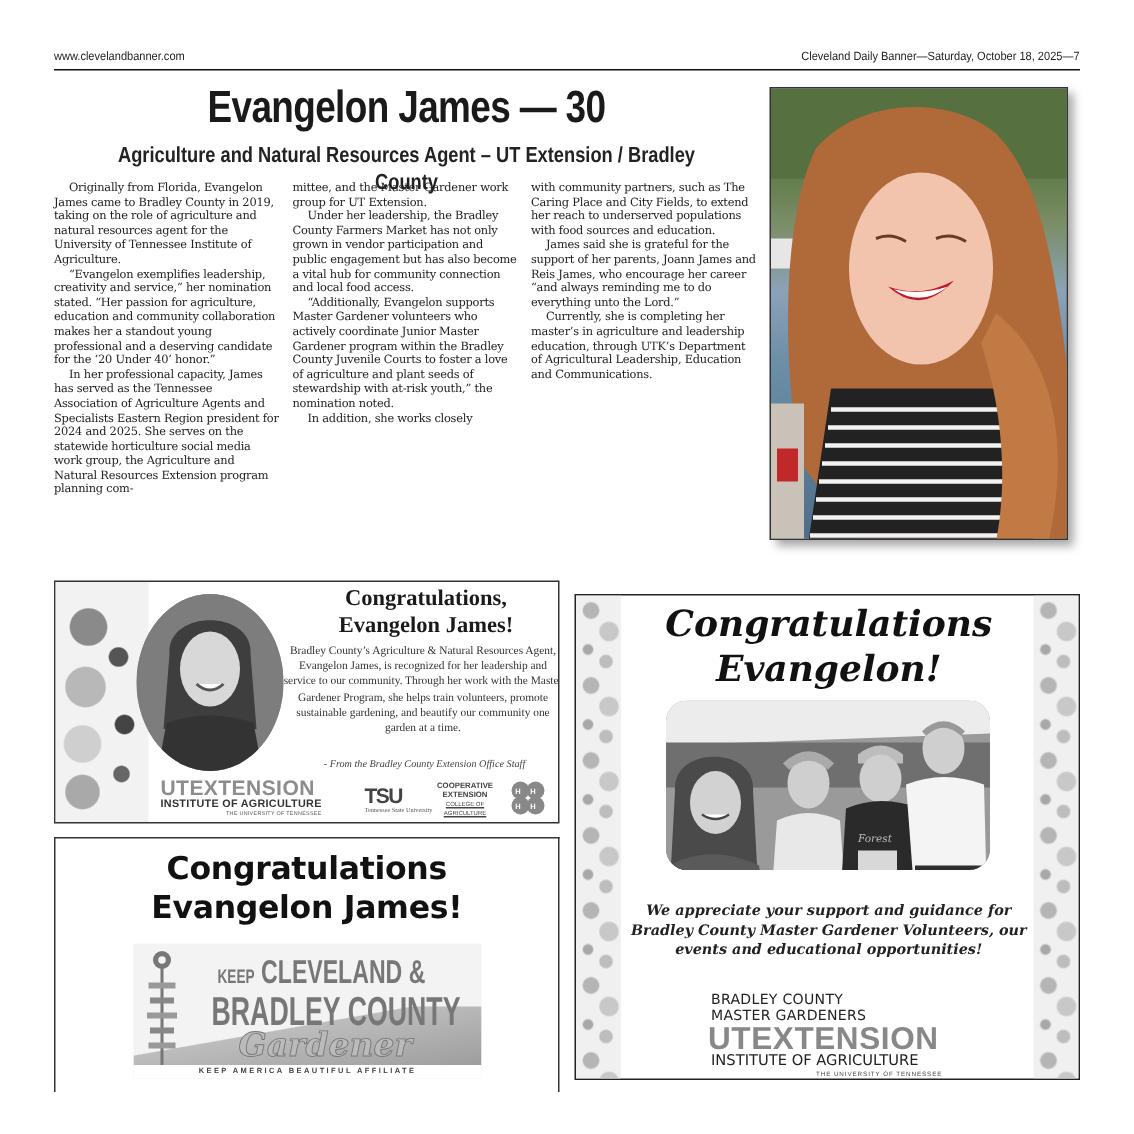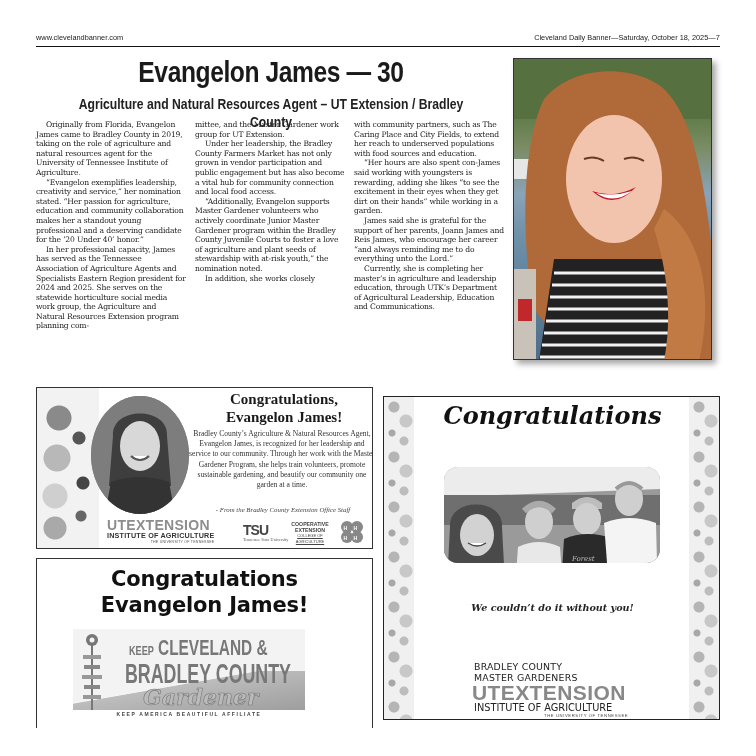--- a/index.html
+++ b/index.html
@@ -57,21 +57,21 @@
     .tsu { position: absolute; left: 136px; top: 2px; width: 92px; height: 24px; }
     .tsu-mark { position: absolute; left: 0; top: 2px; font-family: Liberation Sans, sans-serif; font-weight: bold; font-size: 14px; color: #444; letter-spacing: -1px; }
     .tsu-text { position: absolute; left: 42px; top: 2px; font-family: "Liberation Sans", sans-serif; font-weight: bold; font-size: 5.2px; line-height: 5.6px; color: #444; text-align: center; }
     .tsu-sub { position: absolute; left: 0; top: 17px; font-family: "Liberation Serif", serif; font-size: 4.2px; color: #555; }
     .clover { position: absolute; left: 232px; top: 1px; width: 26px; height: 26px; }
 
     
     .ad2 { position: absolute; top: 558px; left: 36px; width: 337px; height: 170px; border: 1px solid #333; border-bottom: none; overflow: hidden; background: #fff; }
     .ad2-title { position: absolute; top: 7px; left: 0; width: 100%; text-align: center;
       font-family: "DejaVu Sans", sans-serif; font-weight: bold; font-size: 21px; line-height: 26px; color: #111; letter-spacing: -0.2px; }
-    .kcb { position: absolute; left: 36px; top: 70px; width: 232px; height: 90px; background: #f3f3f3; overflow: hidden; }
+    .kcb { position: absolute; left: 52px; top: 70px; width: 232px; height: 90px; background: #f3f3f3; overflow: hidden; }
     .kcb-hill { position: absolute; left: 0; bottom: 8px; width: 232px; height: 40px;
       background: linear-gradient(170deg, transparent 40%, #bdbdbd 41%, #9d9d9d 100%); }
     .kcb-keep { position: absolute; left: 56px; top: 6px; font-family: "Liberation Sans", sans-serif; font-weight: bold; color: #777;
       transform: scaleX(0.7); transform-origin: left; font-size: 22px; line-height: 26px; white-space: nowrap; }
     .kcb-keep small { font-size: 13px; }
     .kcb-bradley { position: absolute; left: 52px; top: 30px; font-family: "Liberation Sans", sans-serif; font-weight: bold; color: #777;
       transform: scaleX(0.66); transform-origin: left; font-size: 27px; line-height: 30px; white-space: nowrap; }
     .kcb-beautiful { position: absolute; left: 70px; top: 55px; font-family: "DejaVu Serif", serif; font-style: italic; font-weight: bold;
       color: #bbb; font-size: 22px; -webkit-text-stroke: 0.6px #777; }
     .kcb-aff { position: absolute; left: 0; width: 100%; bottom: 0; text-align: center; font-family: "Liberation Sans", sans-serif;
@@ -85,21 +85,21 @@
       background-image:
         radial-gradient(circle at 10px 10px, #b5b5b5 0 5px, transparent 6px),
         radial-gradient(circle at 22px 24px, #c8c8c8 0 6px, transparent 7px),
         radial-gradient(circle at 8px 36px, #a8a8a8 0 3px, transparent 4px),
         radial-gradient(circle at 20px 44px, #bdbdbd 0 4px, transparent 5px);
       background-size: 30px 50px; }
     .floral.left { left: 0; }
     .floral.right { right: 0; }
     .ad3-title { position: absolute; top: 4px; left: 30px; width: 277px; text-align: center;
       font-family: "DejaVu Serif", serif; font-style: italic; font-weight: bold; font-size: 24px; line-height: 30px; color: #111; }
-    .ad3-photo { position: absolute; top: 70px; left: 60px; width: 216px; height: 96px; border-radius: 14px; overflow: hidden;
+    .ad3-photo { position: absolute; top: 70px; left: 60px; width: 216px; height: 113px; border-radius: 14px; overflow: hidden;
       background: linear-gradient(180deg, #e8e8e8 0 16%, #c9c9c9 16% 24%, #8a8a8a 24% 48%, #6a6a6a 48% 100%); }
     .ad3-msg { position: absolute; top: 204px; left: 30px; width: 277px; text-align: center;
       font-family: "DejaVu Serif", serif; font-style: italic; font-weight: bold; font-size: 9.6px; line-height: 13px; color: #222; }
     .ad3-org { position: absolute; top: 264px; left: 90px; font-family: "DejaVu Sans", sans-serif; font-size: 9.4px; line-height: 11px; color: #222; letter-spacing: 0.2px; }
     .ad3-ext { position: absolute; top: 286px; left: 88px; font-family: "Liberation Sans", sans-serif; font-weight: bold; font-size: 21px; line-height: 20px; color: #888; letter-spacing: 0.4px; }
     .ad3-inst { position: absolute; top: 305px; left: 90px; font-family: "DejaVu Sans", sans-serif; font-size: 9.8px; line-height: 11px; color: #222; }
     .ad3-tiny { position: absolute; top: 316px; left: 160px; font-family: "Liberation Sans", sans-serif; font-size: 4.2px; color: #444; letter-spacing: 0.6px; }
   </style>
 </head>
 <body>
@@ -120,21 +120,20 @@
     <p>In her professional capacity, James has served as the Tennessee Association of Agriculture Agents and Specialists Eastern Region president for 2024 and 2025. She serves on the statewide horticulture social media work group, the Agriculture and Natural Resources Extension program planning com-</p>
   </div>
   <div class="col">
     <p style="text-indent:0">mittee, and the Master Gardener work group for UT Extension.</p>
     <p>Under her leadership, the Bradley County Farmers Market has not only grown in vendor participation and public engagement but has also become a vital hub for community connection and local food access.</p>
     <p>“Additionally, Evangelon supports Master Gardener volunteers who actively coordinate Junior Master Gardener program within the Bradley County Juvenile Courts to foster a love of agriculture and plant seeds of stewardship with at-risk youth,” the nomination noted.</p>
     <p>In addition, she works closely</p>
   </div>
   <div class="col">
     <p style="text-indent:0">with community partners, such as The Caring Place and City Fields, to extend her reach to underserved populations with food sources and education.</p>
-    <p>“Her hours are also spent con-James said working with youngsters is rewarding, adding she likes “to see the excitement in their eyes when they get dirt on their hands” while working in a garden.</p>
     <p>James said she is grateful for the support of her parents, Joann James and Reis James, who encourage her career “and always reminding me to do everything unto the Lord.”</p>
     <p>Currently, she is completing her master’s in agriculture and leadership education, through UTK’s Department of Agricultural Leadership, Education and Communications.</p>
   </div>
 </div>
 
 <div class="portrait">
   <svg width="199" height="302" viewBox="0 0 199 302">
     <rect x="0" y="0" width="199" height="60" fill="#56703f"></rect>
     <rect x="0" y="100" width="25" height="20" fill="#e6e6e6"></rect>
     <path d="M30 40 C 10 80, 5 170, 20 250 L 60 302 L 199 302 L 199 200 C 190 120, 180 60, 150 30 C 120 5, 60 5, 30 40 Z" fill="#b06a3a"></path>
@@ -230,20 +229,21 @@
     <div class="kcb-beautiful">Gardener</div>
     <div class="kcb-aff">KEEP AMERICA BEAUTIFUL AFFILIATE</div>
   </div>
 </div>
 
 <div class="ad3">
   <div class="floral left"></div>
   <div class="floral right"></div>
   <div class="ad3-title">
     <div>Congratulations</div>
+    <div>Evangelon!</div>
   </div>
   <div class="ad3-photo">
     <svg width="216" height="135" viewBox="0 0 216 135">
       <rect width="216" height="135" fill="#9a9a9a"></rect>
       <path d="M0 0 L216 0 L216 22 L0 30 Z" fill="#ececec"></path>
       <rect x="0" y="28" width="216" height="30" fill="#6f6f6f"></rect>
 
       <path d="M6 60 C 4 30, 60 30, 58 60 L 62 135 L 2 135 Z" fill="#4a4a4a"></path>
       <ellipse cx="33" cy="68" rx="17" ry="21" fill="#d2d2d2"></ellipse>
       <path d="M24 76 Q33 82 42 76" stroke="#444" stroke-width="1.5" fill="#fff"></path>
@@ -259,21 +259,21 @@
       <text x="128" y="94" font-size="7" fill="#bbb" font-family="DejaVu Serif, serif" font-style="italic">Forest</text>
       <rect x="128" y="100" width="26" height="14" fill="#d8d8d8"></rect>
 
       <ellipse cx="185" cy="32" rx="14" ry="17" fill="#cfcfcf"></ellipse>
       <path d="M172 22 Q185 10 198 22" stroke="#999" stroke-width="4" fill="none"></path>
       <path d="M160 56 Q185 46 212 56 L 214 135 L 166 135 Z" fill="#f4f4f4"></path>
       <rect x="166" y="110" width="48" height="25" fill="#2e2e2e"></rect>
     </svg>
   </div>
   <div class="ad3-msg">
-    <div>We couldn’t do it without you!</div>
+    <div>We appreciate your support and guidance for Bradley County Master Gardener Volunteers, our events and educational opportunities!</div>
   </div>
   <div class="ad3-org">
     <div>BRADLEY COUNTY</div>
     <div>MASTER GARDENERS</div>
   </div>
   <div class="ad3-ext">UTEXTENSION</div>
   <div class="ad3-inst">INSTITUTE OF AGRICULTURE</div>
   <div class="ad3-tiny">THE UNIVERSITY OF TENNESSEE</div>
 </div>
 

